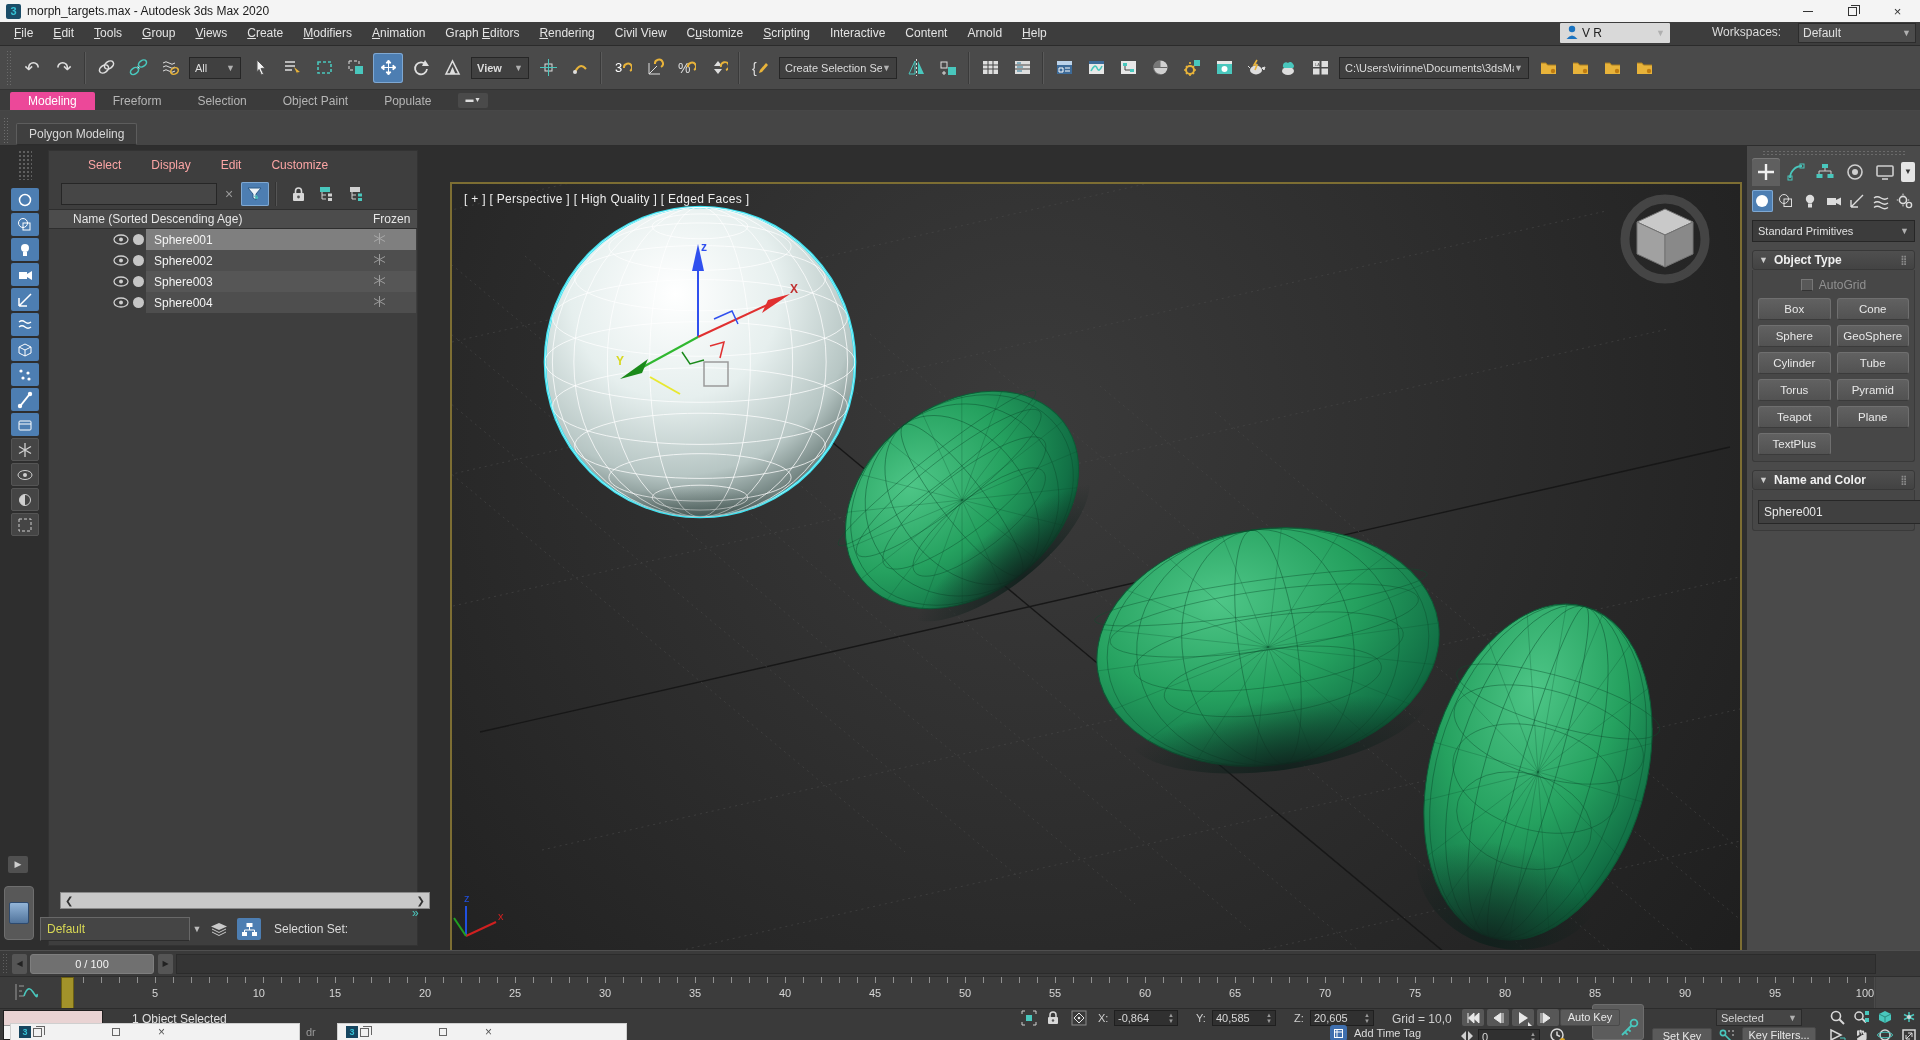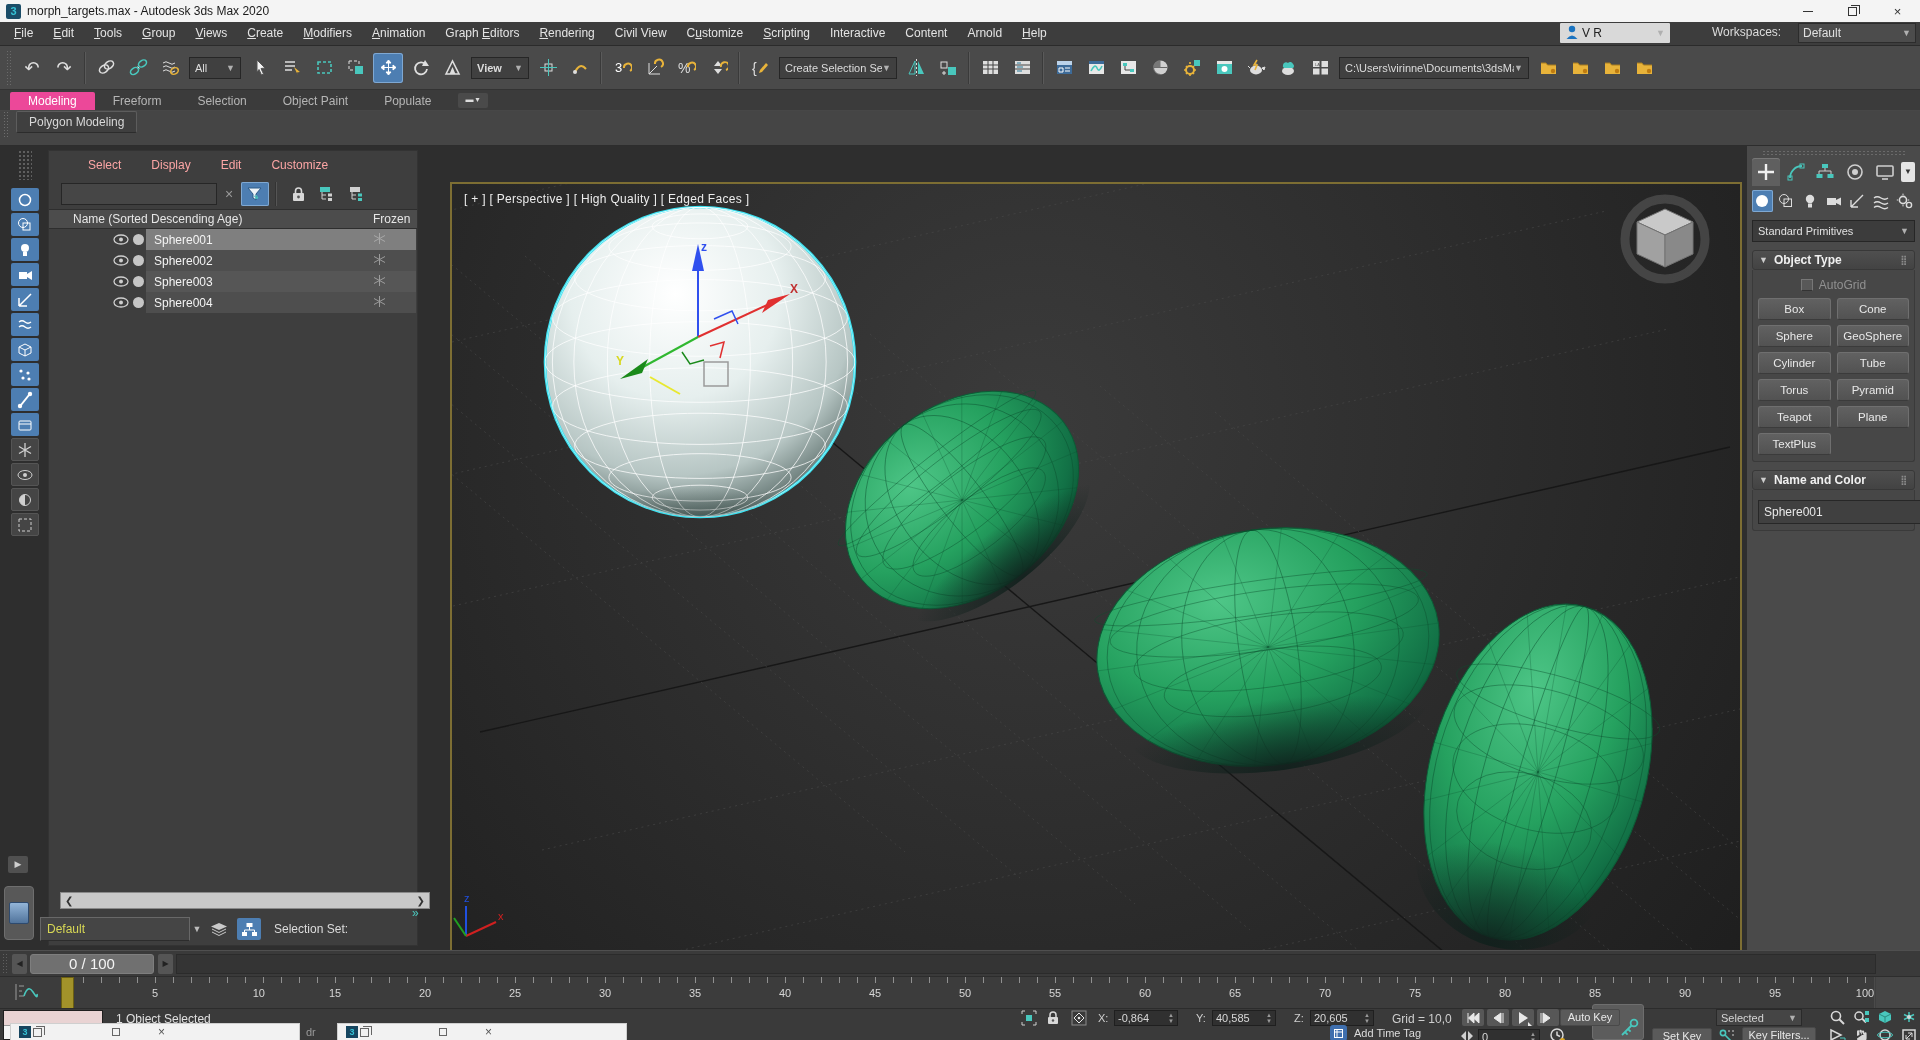--- a/index.html
+++ b/index.html
@@ -45,21 +45,21 @@
     display:flex; align-items:center; padding:0 5px; font-size:11px; white-space:nowrap; }
 
   
   .ribbon-tabs { position:absolute; left:0; top:90px; width:1920px; height:21px; background:#3b3b3b;
     display:flex; align-items:flex-end; padding-left:10px; border-bottom:1px solid #474747; }
   .ribbon-tab { padding:2px 18px; color:#b5b5b5; font-size:12px; }
   .ribbon-tab.active { background:#ec4899; color:#fff; border-radius:2px 2px 0 0; }
   .ribbon-menu-btn { width:30px; height:15px; background:#4a4a4a; border-radius:2px; margin:0 0 2px 8px;
     color:#ddd; font-size:8px; text-align:center; line-height:14px; }
   .ribbon-bar { position:absolute; left:0; top:111px; width:1920px; height:35px; background:#454545;
-    border-bottom:1px solid #2d2d2d; display:flex; align-items:flex-start; }
+    border-bottom:1px solid #2d2d2d; display:flex; align-items:flex-end; }
   .rb-grip { width:5px; height:28px; margin:0 8px 0 3px;
     background-image:radial-gradient(#6e6e6e 1px, transparent 1px); background-size:3px 3px; }
   .pm-btn { height:22px; padding:0 12px; background:#3f3f3f; border:1px solid #5d5d5d; border-bottom-color:#2c2c2c;
     color:#d8d8d8; line-height:20px; border-radius:2px; }
 
   
   .workspace { position:absolute; left:0; top:146px; width:1920px; height:804px; background:#2e2e2e; }
 
   
   .explorer-strip { position:absolute; left:6px; top:4px; width:38px; height:740px; }
@@ -150,38 +150,38 @@
     font-size:12px; padding:0 5px; font-family:"Liberation Sans",sans-serif; }
 
   
   .timeslider { position:absolute; left:0; top:950px; width:1920px; height:26px; background:#3a3a3a;
     border-top:1px solid #4f4f4f; }
   .ts-grip { position:absolute; left:2px; top:2px; width:5px; height:22px;
     background-image:radial-gradient(#5f5f5f 1px, transparent 1px); background-size:3px 3px; }
   .ts-btn { position:absolute; top:3px; width:15px; height:20px; background:#555; border-radius:2px;
     color:#222; font-size:8px; text-align:center; line-height:19px; }
   .ts-pill { position:absolute; left:30px; top:3px; width:124px; height:20px; background:#707070;
-    border:1px solid #7e7e7e; border-radius:3px; color:#f4f4f4; text-align:center; line-height:18px; font-size:15px; }
+    border:1px solid #7e7e7e; border-radius:3px; color:#f4f4f4; text-align:center; line-height:18px; font-size:11px; }
   .ts-track { position:absolute; left:176px; top:3px; width:1700px; height:20px; background:#343434;
     border:1px solid #2b2b2b; }
 
   .ruler { position:absolute; left:0; top:976px; width:1920px; height:32px; background:#3f3f3f; border-top:1px solid #2d2d2d; }
   .ruler-band { position:absolute; left:0; top:0; width:1875px; height:32px; background:#3c3c3c; border-right:1px solid #4a4a4a; }
   .ruler-right { position:absolute; left:1876px; top:0; right:0; height:32px; background:#464646; }
   .tick { position:absolute; top:0; width:1px; height:6px; background:#909090; }
   .tick-label { position:absolute; top:10px; width:40px; margin-left:-20px; text-align:center; color:#d6d6d6; font-size:11px; }
   .frame-marker { position:absolute; left:61px; top:0; width:13px; height:32px; background:#a2922a;
     border:1px solid #6b5f12; }
   .trackbar-icon { position:absolute; left:14px; top:5px; }
 
   .statusarea { position:absolute; left:0; top:1008px; width:1920px; height:32px; background:#3a3a3a; border-top:1px solid #2c2c2c; }
   .mini-listener { position:absolute; left:3px; top:1px; width:100px; height:30px; border:1px solid #1f1f1f; }
   .ml-pink { height:15px; background:#e9d3d3; border-bottom:1px solid #999; }
   .ml-white { height:13px; background:#f5f5f5; }
-  .status-text { position:absolute; left:116px; top:3px; color:#e0e0e0; }
+  .status-text { position:absolute; left:132px; top:3px; color:#e0e0e0; }
   .prompt-frag { position:absolute; left:306px; top:17px; color:#9a9a9a; font-size:11px; }
   .task-win { position:absolute; top:14px; height:18px; background:#f2f2f2; border:1px solid #cfcfcf;
     display:flex; align-items:center; color:#555; }
   .tw-logo { width:12px; height:12px; background:#16455f; color:#35c4d7; font-size:9px; font-weight:bold;
     text-align:center; line-height:12px; margin:0 2px 0 8px; }
   .tw-copy { width:9px; height:9px; border:1px solid #666; position:relative; margin-right:40px; }
   .tw-copy:before { content:""; position:absolute; left:2px; top:-3px; width:8px; height:8px; border:1px solid #666; border-left:none; border-bottom:none; }
   .tw-restore { width:8px; height:8px; border:1px solid #666; margin:0 38px 0 30px; }
   .tw-close { font-size:12px; margin-right:30px; }
 

